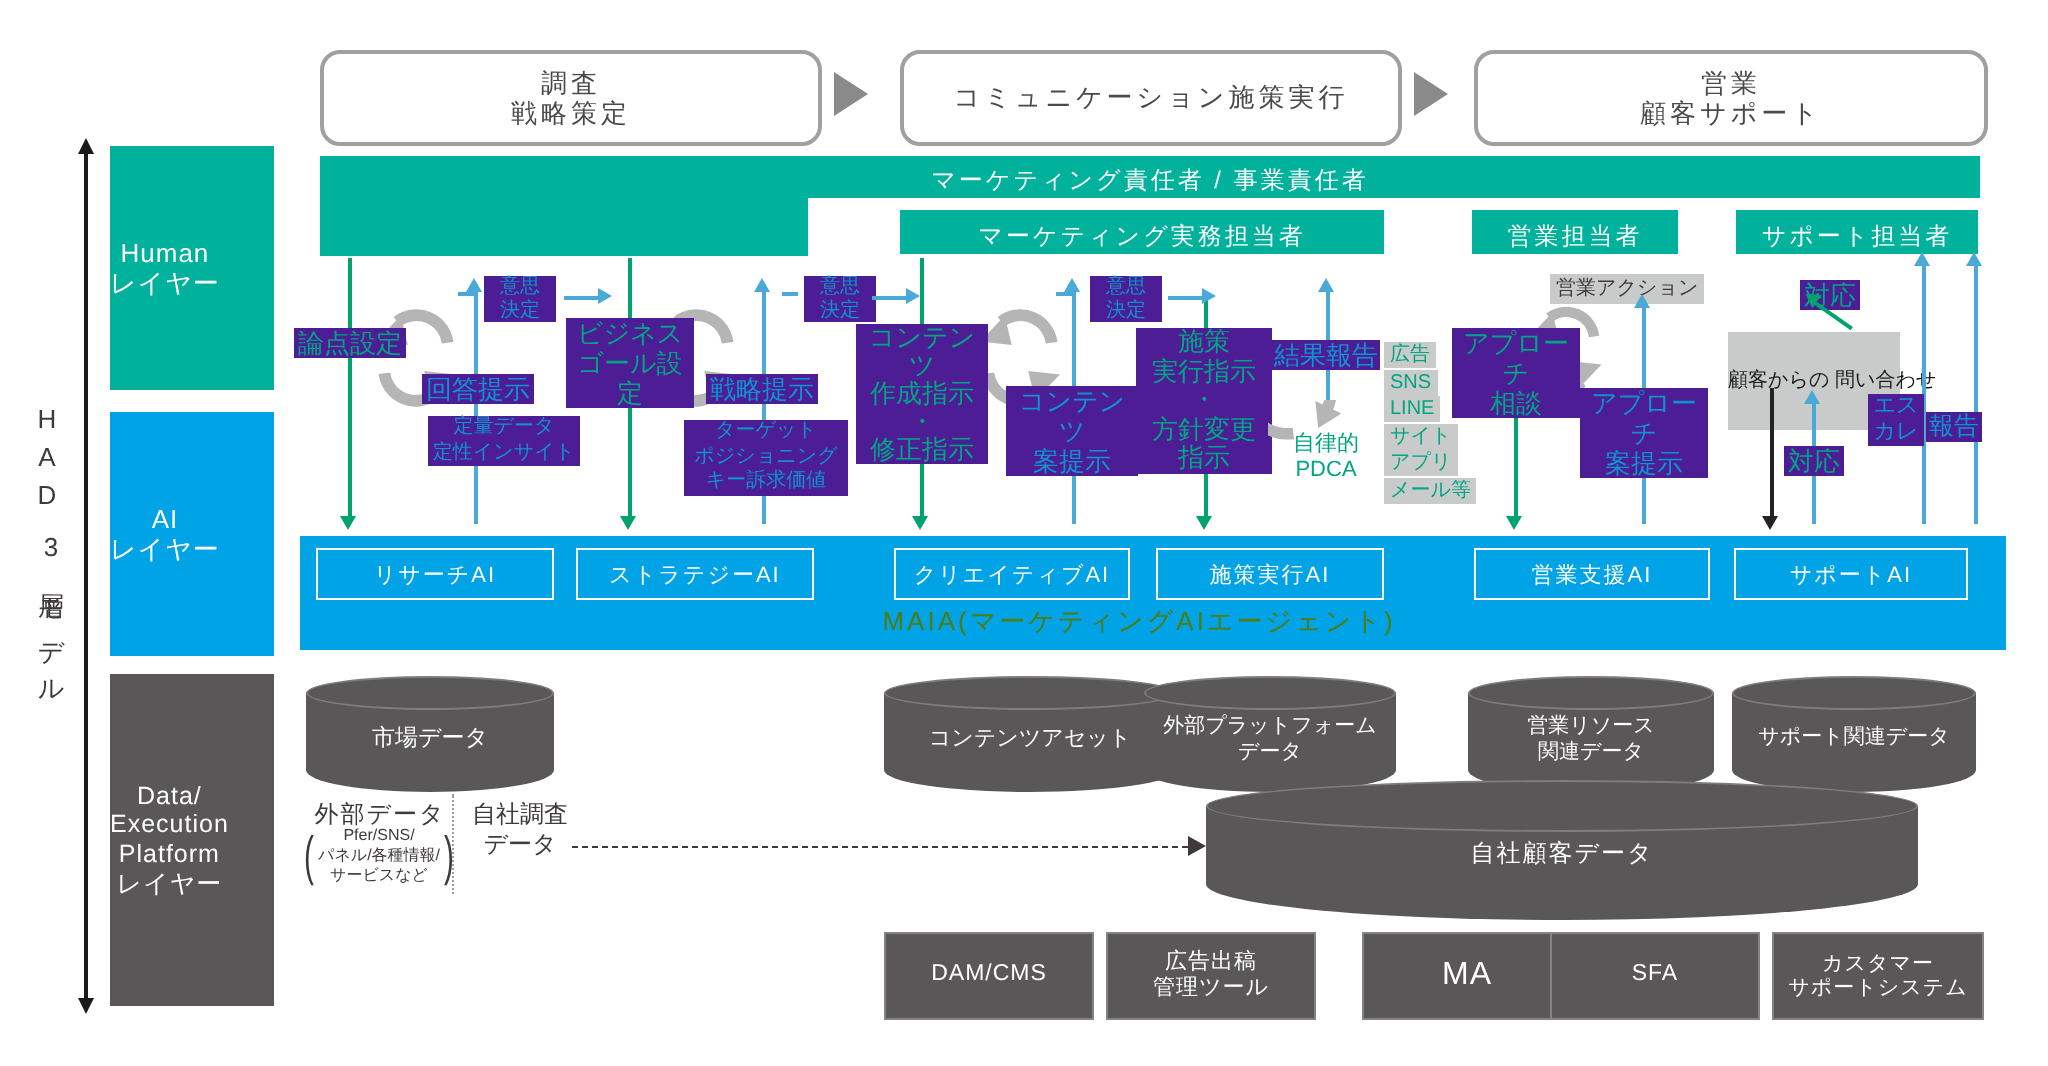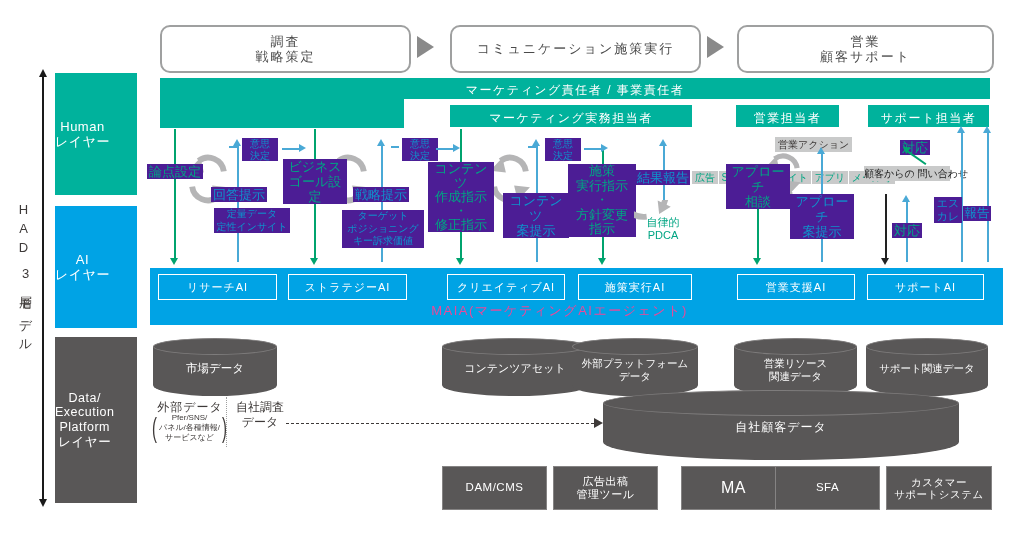--- a/index.html
+++ b/index.html
@@ -145,21 +145,21 @@
 指示</div>
   <div class="abs txt bt wbg" style="left:636px;top:170px;width:54px;font-size:13px">結果報告</div>
 
   <svg class="abs" style="left:634px;top:200px" width="58" height="58" viewBox="0 0 60 60">
     <path d="M13.1 17.3 A22.5 22.5 0 1 1 28.1 8.6" fill="none" stroke="#B5B5B6" stroke-width="6"></path>
     <polygon points="38,7 24.5,0.5 26,14.5" fill="#B5B5B6"></polygon>
   </svg>
   <div class="abs txt gt" style="left:641px;top:216px;width:44px;font-size:11px;line-height:13px">自律的
 PDCA</div>
 
-  <div class="abs" style="left:692px;top:171px;display:flex;flex-direction:row;align-items:flex-start;gap:.5px">
+  <div class="abs" style="left:692px;top:171px;display:flex;flex-direction:column;align-items:flex-start;gap:.5px">
     <span class="chip gt">広告</span>
     <span class="chip gt">SNS</span>
     <span class="chip gt">LINE</span>
     <span class="chip gt">サイト</span>
     <span class="chip gt">アプリ</span>
     <span class="chip gt">メール等</span>
   </div>
 
   <div class="abs chip" style="left:775px;top:137px;height:15px;line-height:15px">営業アクション</div>
   <svg class="abs" style="left:762px;top:151px" width="42" height="48" viewBox="0 0 40 46">
@@ -170,21 +170,21 @@
   </svg>
   <div class="abs va down ga" style="left:757px;top:196px;height:62px"></div>
   <div class="abs txt gt wbg" style="left:726px;top:164px;width:64px;font-size:13px;line-height:15px">アプローチ
 相談</div>
   <div class="abs va up ba" style="left:821px;top:154px;height:108px"></div>
   <div class="abs txt bt wbg" style="left:790px;top:194px;width:64px;font-size:13px;line-height:15px">アプローチ
 案提示</div>
 
   <div class="abs txt gt wbg" style="left:900px;top:140px;width:30px;font-size:13px">対応</div>
   <div class="abs ha left ga" style="left:906px;top:157px;width:22px;transform:rotate(35deg)"></div>
-  <div class="abs chip txt" style="left:864px;top:166px;width:86px;color:#1a1a1a;line-height:13px;padding:1px 0">顧客からの
+  <div class="abs chip txt" style="left:864px;top:166px;width:86px;color:#1a1a1a;line-height:13px;padding:18px 0">顧客からの
 問い合わせ</div>
   <div class="abs va down ka" style="left:885px;top:194px;height:64px"></div>
   <div class="abs va up ba" style="left:906px;top:202px;height:60px"></div>
   <div class="abs txt gt wbg" style="left:892px;top:223px;width:30px;font-size:13px">対応</div>
   <div class="abs va up ba" style="left:961px;top:133px;height:129px"></div>
   <div class="abs txt bt wbg" style="left:934px;top:197px;width:28px;font-size:11px;line-height:13px">エス
 カレ</div>
   <div class="abs va up ba" style="left:987px;top:133px;height:129px"></div>
   <div class="abs txt bt wbg" style="left:963px;top:206px;width:28px;font-size:12.5px">報告</div>
 
@@ -200,21 +200,21 @@
     </div>
   <div class="abs aibox" style="left:578px;top:274px;width:112px;height:24px">
       <span>施策実行AI</span>
     </div>
   <div class="abs aibox" style="left:737px;top:274px;width:116px;height:24px">
       <span>営業支援AI</span>
     </div>
   <div class="abs aibox" style="left:867px;top:274px;width:115px;height:24px">
       <span>サポートAI</span>
     </div>
-  <div class="abs" style="left:133px;top:302px;width:853px;text-align:center;color:#ec4899;font-size:13px;letter-spacing:1.5px">MAIA(マーケティングAIエージェント)</div>
+  <div class="abs" style="left:143px;top:302px;width:853px;text-align:center;color:#4d7c0f;font-size:13px;letter-spacing:1.5px">MAIA(マーケティングAIエージェント)</div>
 
   <div class="abs" style="left:153px;top:338px;width:124px;height:58px">
     <div class="cyl-top"></div>
       <div class="cyl-body"></div>
     <div class="cyl-label" style="font-size:11.5px">市場データ</div>
   </div>
   <div class="abs" style="left:442px;top:338px;width:146px;height:58px">
     <div class="cyl-top"></div>
       <div class="cyl-body"></div>
     <div class="cyl-label" style="font-size:11px">コンテンツアセット</div>

